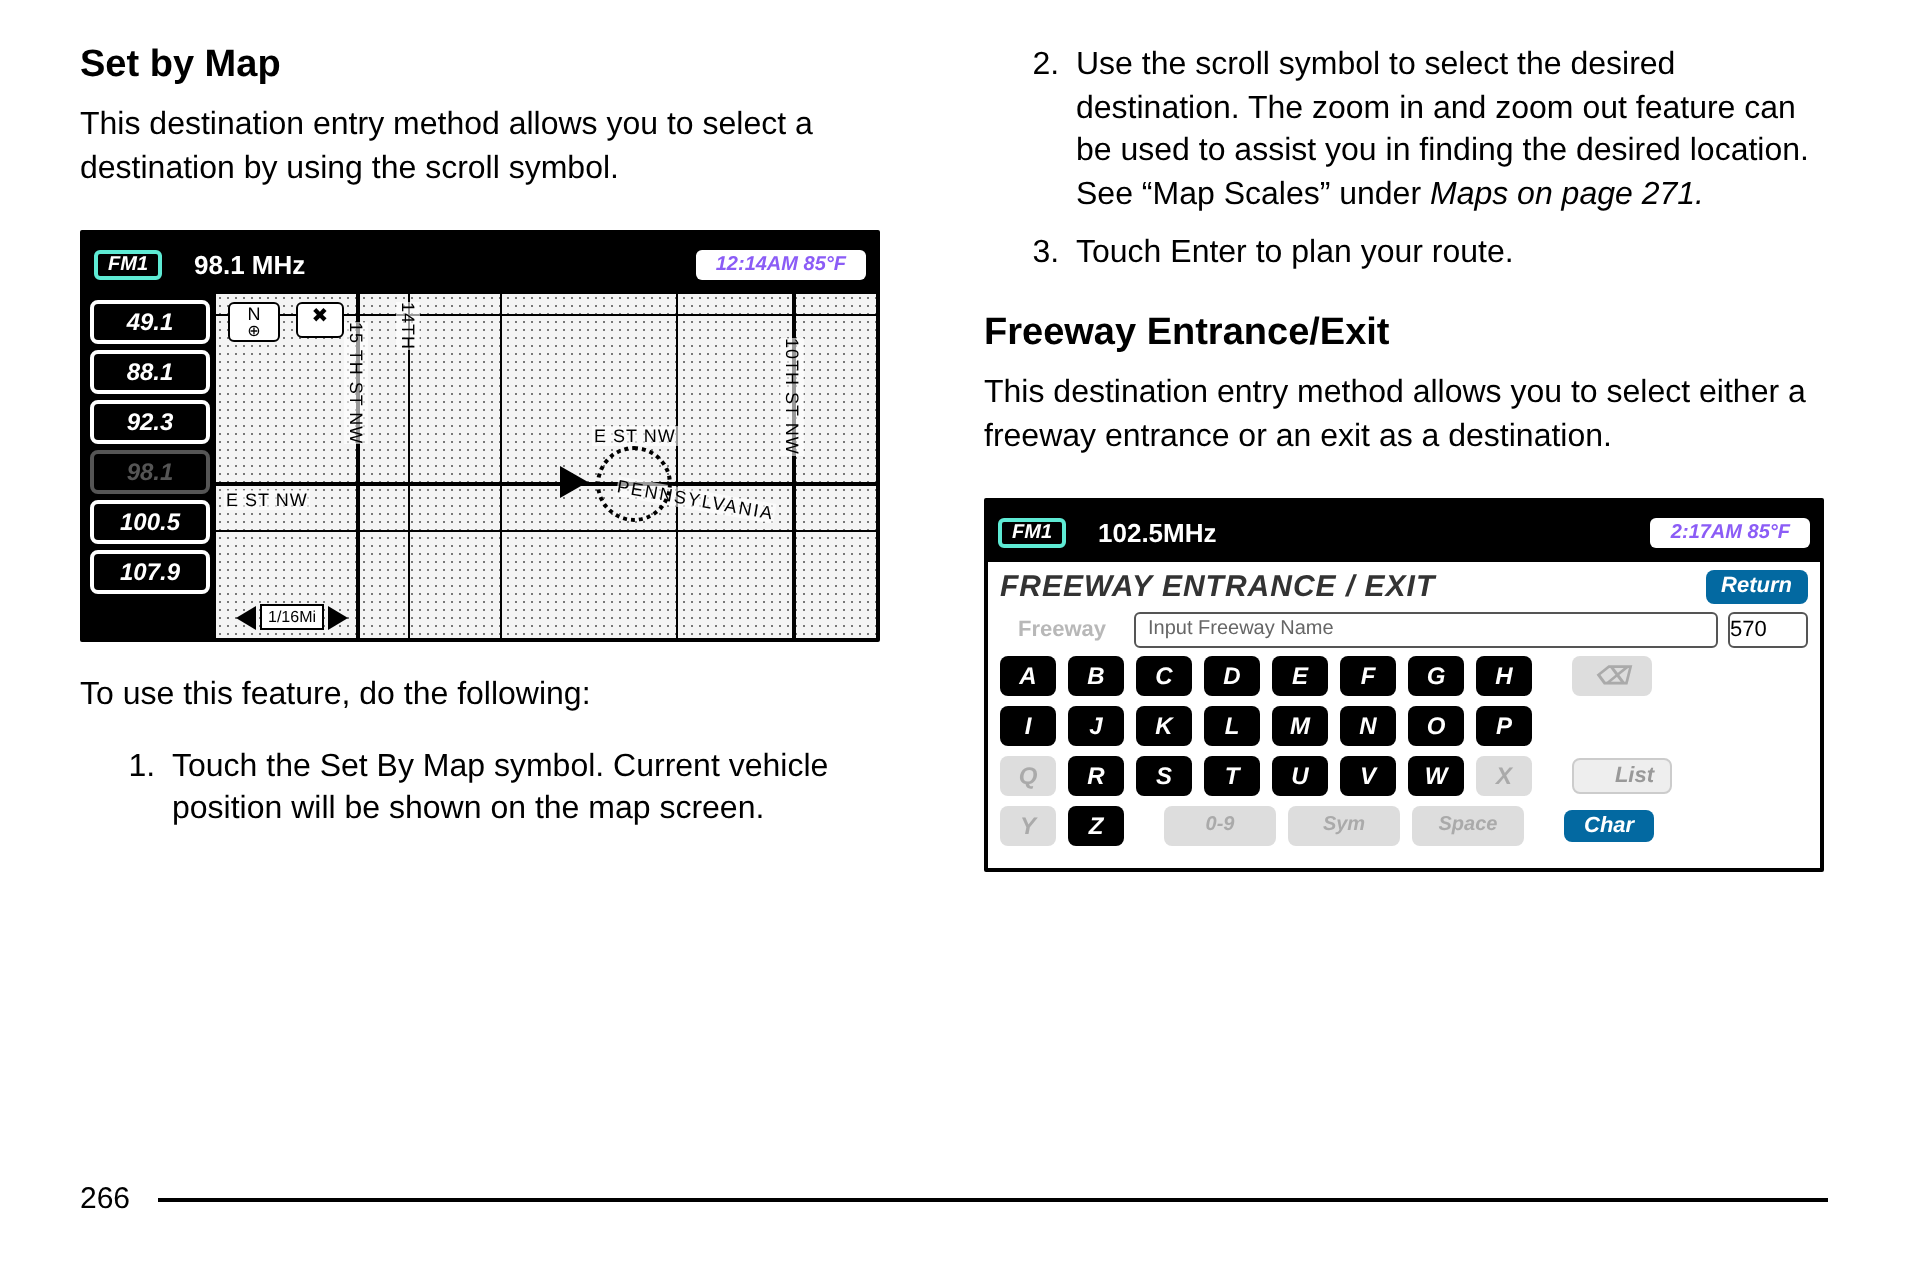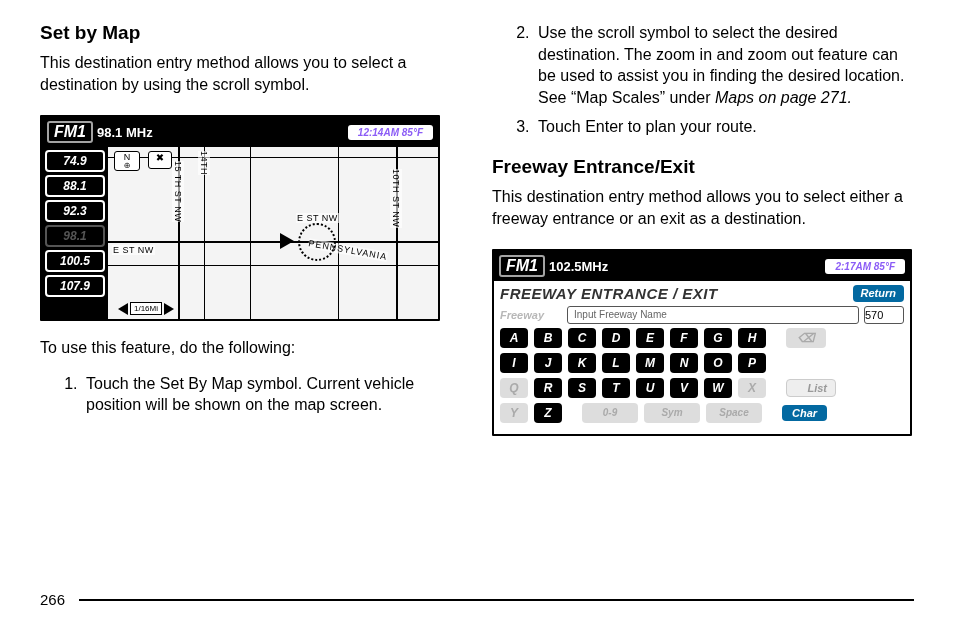--- a/index.html
+++ b/index.html
@@ -57,25 +57,25 @@
     color: #fff;
     display: flex;
     align-items: center;
     padding: 3px 5px;
     font-size: 13px;
     font-weight: bold;
     height: 24px;
   }
   .band {
     background: #000;
-    border: 2px solid #a3a3a3;
+    border: 2px solid #5eead4;
     border-radius: 3px;
     padding: 0 5px;
-    margin-right: 4px;
-    font-size: 16px;
+    margin-right: 16px;
+    font-size: 10px;
     font-style: italic;
   }
   .freq { flex: 1; }
   .timebox {
     background: #fff;
     color: #8b5cf6;
     border-radius: 3px;
     padding: 2px 10px;
     font-size: 10px;
     font-style: italic;
@@ -244,22 +244,22 @@
   .inputrow {
     display: flex;
     align-items: center;
     gap: 5px;
     margin-bottom: 3px;
   }
   .input-lbl {
     width: 62px;
     color: #b8b8b8;
     font-size: 11px;
-    font-style: italic;
-    font-weight: bold;
+    font-weight: bold;
+    text-align: center;
   }
   .inputbox {
     flex: 1;
     border: 1.5px solid #555;
     height: 16px;
     border-radius: 3px;
     font-size: 10px;
     color: #666;
     padding: 0 6px;
     line-height: 16px;
@@ -332,21 +332,21 @@
     <p>This destination entry method allows you to select a destination by using the scroll symbol.</p>
 
     <div class="figure">
       <div class="statusbar">
         <span class="band">FM1</span>
         <span class="freq">98.1 MHz</span>
         <span class="timebox">12:14AM 85°F</span>
       </div>
       <div class="fig1-body">
         <div class="presets">
-          <div class="preset">74.9</div>
+          <div class="preset">49.1</div>
           <div class="preset">88.1</div>
           <div class="preset">92.3</div>
           <div class="preset ghost">98.1</div>
           <div class="preset">100.5</div>
           <div class="preset">107.9</div>
         </div>
         <div class="maparea">
 
           <div class="road roadh" style="top:10px"></div>
           <div class="road roadhh" style="top:94px"></div>

